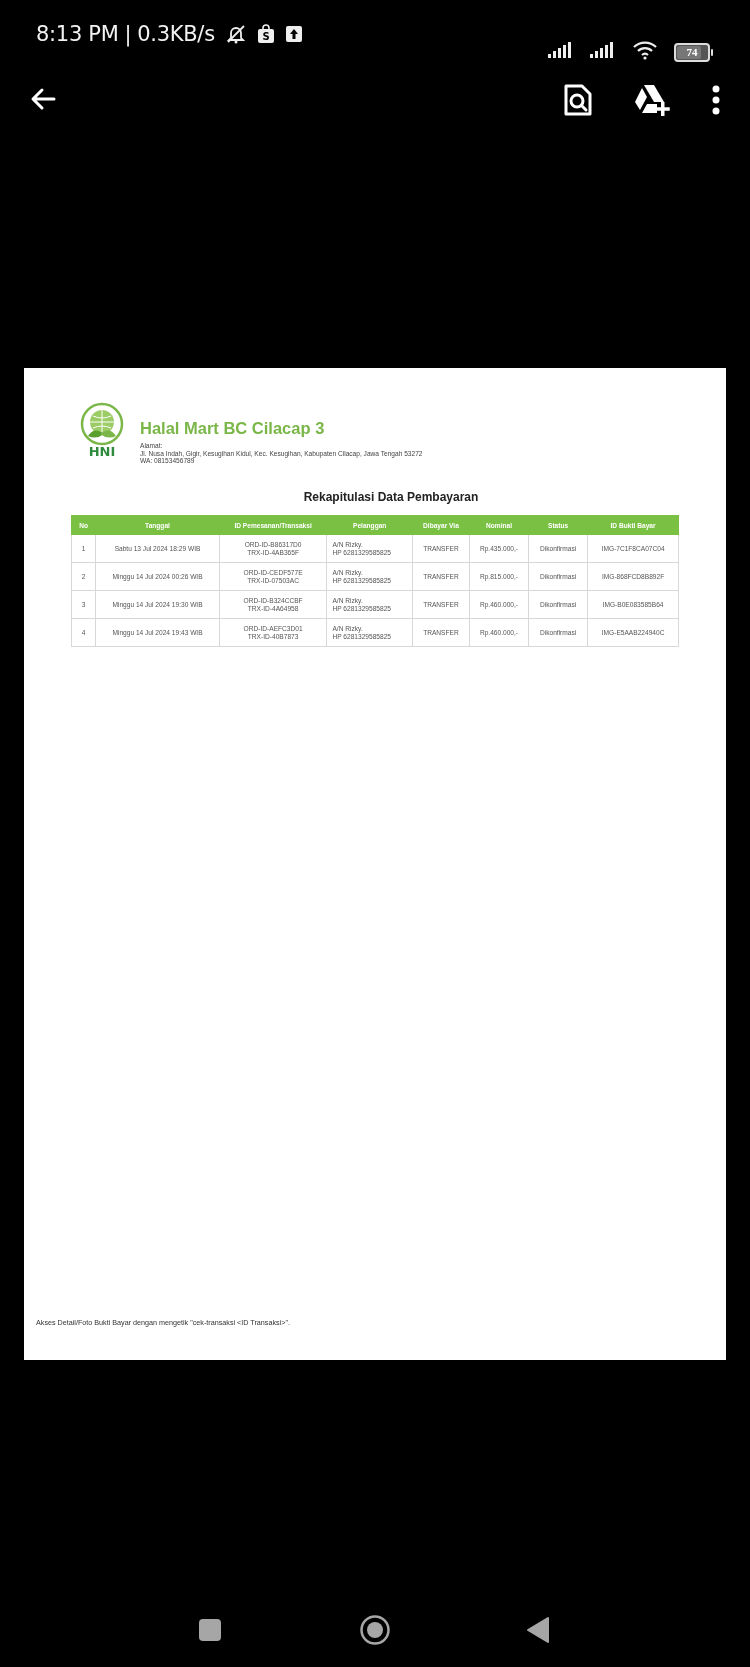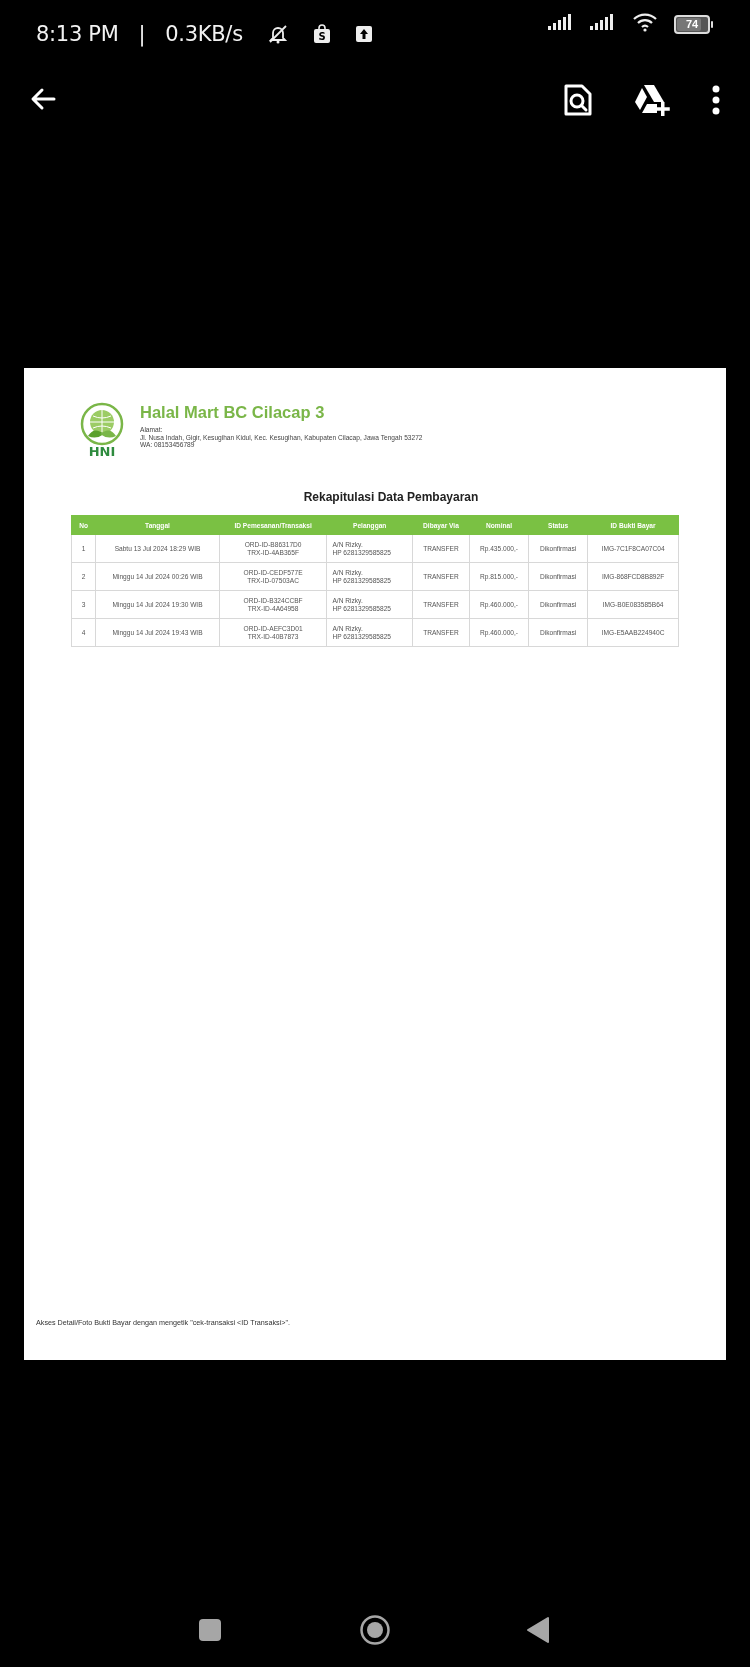--- a/index.html
+++ b/index.html
@@ -5,26 +5,26 @@
     html, body { margin: 0; padding: 0; }
     body {
       width: 750px; height: 1667px; background: #000; position: relative;
       overflow: hidden; font-family: "Liberation Sans", sans-serif; color: #fff;
     }
     .status-bar {
       position: absolute; left: 0; top: 0; width: 750px; height: 70px;
     }
     .status-left {
       position: absolute; left: 36px; top: 22px; font-size: 21px; color: #f2f2f2;
-      display: flex; align-items: center; gap: 20px; font-family: "DejaVu Sans", sans-serif;
+      display: flex; align-items: center; gap: 6px; font-family: "DejaVu Sans", sans-serif;
       letter-spacing: -0.3px;
     }
     .status-left .sb-icon { display: inline-flex; align-items: center; margin-left: 4px; }
     .status-right {
-      position: absolute; right: 40px; top: 12px; display: flex; align-items: center; gap: 16px;
+      position: absolute; right: 40px; top: 40px; display: flex; align-items: center; gap: 16px; font-family: Liberation Serif, serif;
     }
     .battery {
       width: 32px; height: 15px; border: 2px solid #ddd; border-radius: 4px; position: relative;
       font-size: 11px; font-weight: bold; color: #fff; text-align: center; line-height: 15px;
       background: #555;
     }
     .battery::after {
       content: ""; position: absolute; right: -5px; top: 4px; width: 2px; height: 7px; background: #ddd; border-radius: 1px;
     }
     .battery-fill { position: absolute; left: 1px; top: 1px; bottom: 1px; background: #777; border-radius: 2px; }
@@ -38,21 +38,21 @@
     }
     .action-btn { position: absolute; top: 10px; width: 40px; height: 40px; display: flex; align-items: center; justify-content: center; }
 
     .page {
       position: absolute; left: 24px; top: 368px; width: 702px; height: 992px; background: #fff;
       color: #333;
     }
     .doc-header { position: absolute; left: 56px; top: 34px; }
     .logo { position: absolute; left: 0; top: 0; width: 44px; height: 56px; }
     .company {
-      position: absolute; left: 60px; top: 0; white-space: nowrap;
+      position: absolute; left: 60px; top: 16px; white-space: nowrap;
     }
     .company-name { font-size: 16.5px; font-weight: bold; color: #7ab648; margin: 0; line-height: 20px; }
     .company-info { font-size: 6.6px; color: #444; line-height: 7.6px; margin-top: 4px; }
 
     .report-title {
       position: absolute; left: 16px; width: 702px; top: 122px; text-align: center;
       font-size: 12px; font-weight: bold; color: #222;
     }
     table.report {
       position: absolute; left: 47px; top: 147px; width: 608px; border-collapse: collapse;

